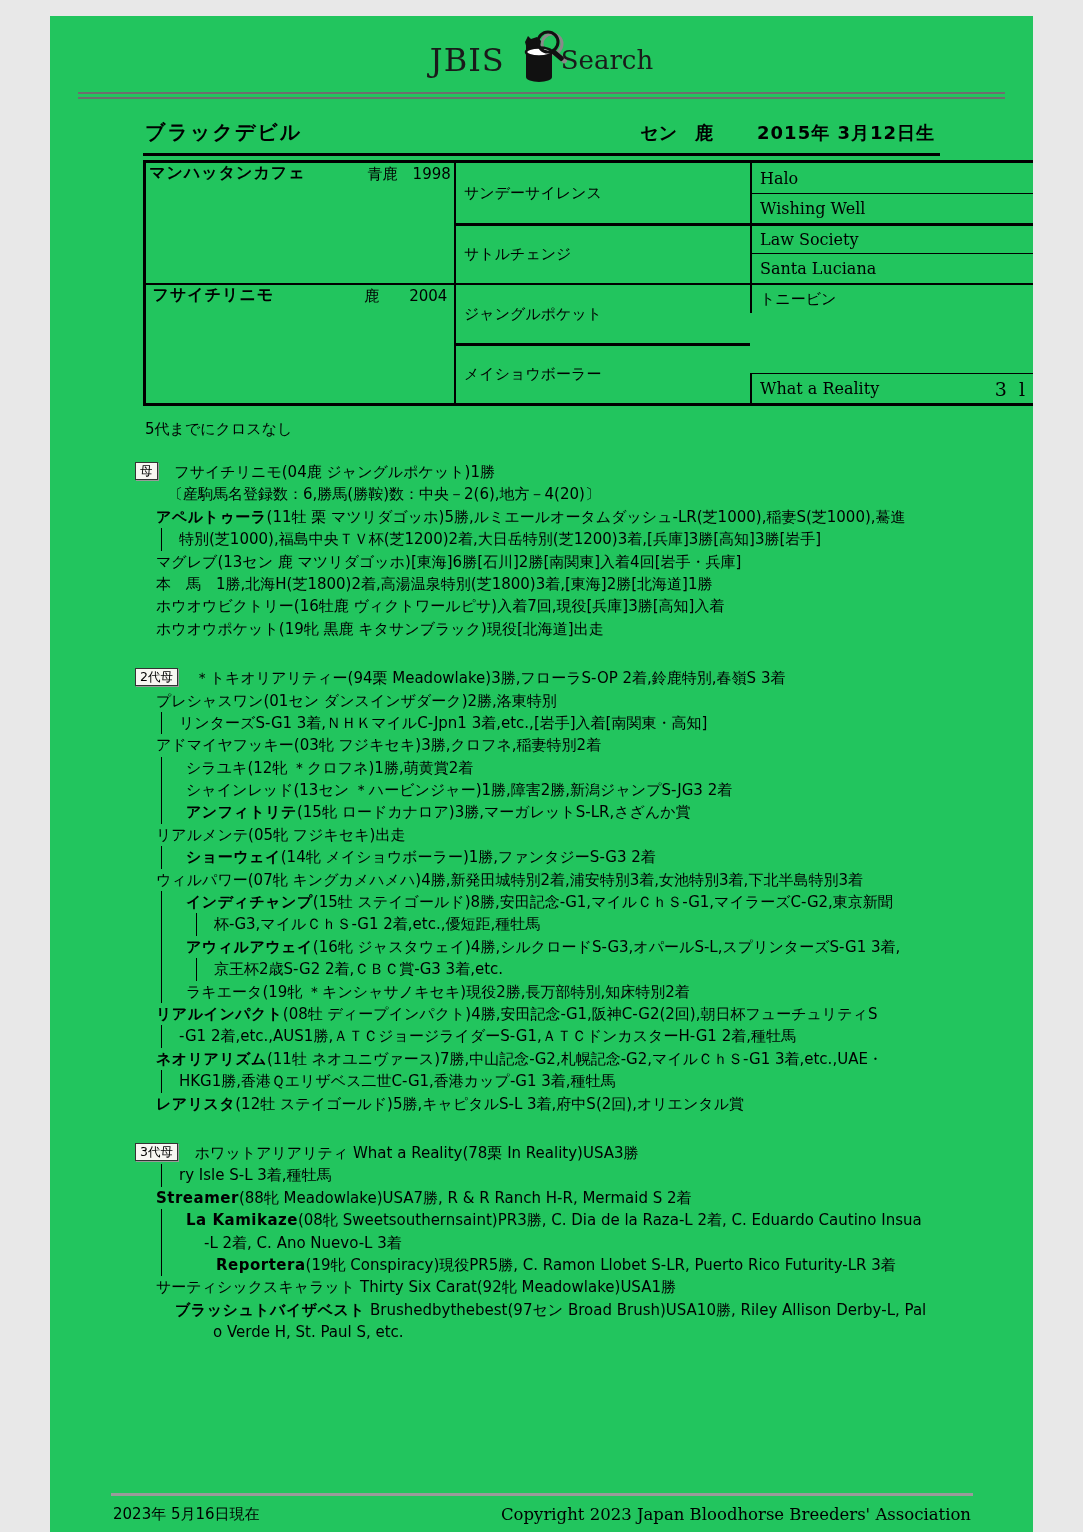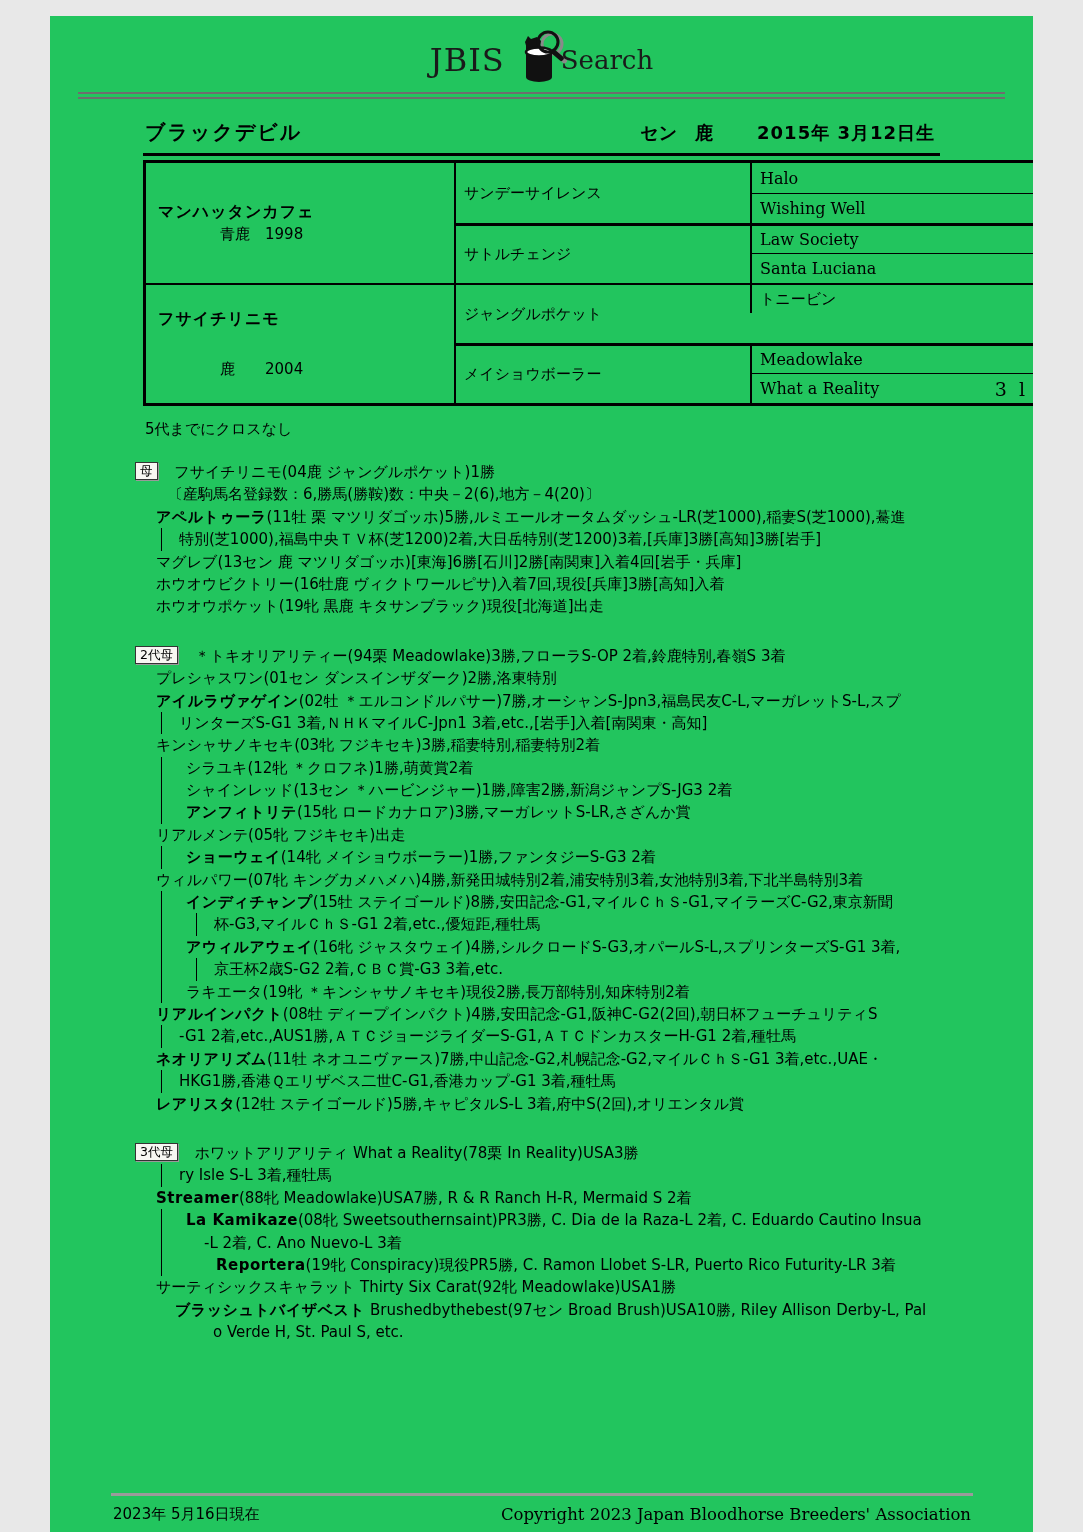--- a/index.html
+++ b/index.html
@@ -25,21 +25,21 @@
   .title-rule { height:3px; background:#000; margin:7px 93px 0; }
 
   
   .ptable {
     margin:4px 0 0 93px; width:896px; box-sizing:border-box;
     display:grid; grid-template-columns:308px 296px 286px;
     grid-template-rows:repeat(8, 30px);
     border:3px solid #000; font-size:15px;
   }
   .cell { display:flex; align-items:center; padding-left:8px; box-sizing:border-box; white-space:nowrap; overflow:hidden; }
-  .parent { flex-direction:column; align-items:flex-start; justify-content:center; padding-left:12px; }
+  .parent { flex-direction:row; align-items:flex-start; justify-content:center; padding-left:0; }
   .pname  { font-weight:700; font-size:16px; letter-spacing:1px; }
   .pdetail{ padding-left:62px; margin-top:2px; font-size:15px; }
   .b-l2 { border-left:2px solid #000; }
   .bt1  { border-top:1px solid #000; }
   .bt2  { border-top:2px solid #000; }
   .bt3  { border-top:3px solid #000; }
   .latin { font-family:"DejaVu Serif", serif; font-size:16px; }
   .famno { margin-left:auto; margin-right:8px; font-family:"DejaVu Serif", serif; font-size:19px; letter-spacing:3px; }
   .c-sire{ grid-column:1; grid-row:1/5; }
   .c-dam { grid-column:1; grid-row:5/9;gap:28px; }
@@ -128,55 +128,54 @@
     </div>
     <div class="cell c-ss b-l2">サンデーサイレンス</div>
     <div class="cell c-sd b-l2 bt3">サトルチェンジ</div>
     <div class="cell c-ds b-l2 bt2">ジャングルポケット</div>
     <div class="cell c-dd b-l2 bt3">メイショウボーラー</div>
     <div class="cell r1 b-l2 latin">Halo</div>
     <div class="cell r3 b-l2 bt3 latin">Law Society</div>
     <div class="cell r2 b-l2 bt1 latin">Wishing Well</div>
     <div class="cell r4 b-l2 bt1 latin">Santa Luciana</div>
     <div class="cell r5 b-l2 bt2">トニービン</div>
-    <div class="cell r7 b-l2 bt3 latin">Meadowlake</div>
     <div class="cell r8 b-l2 bt1 latin">
       <span>What a Reality</span>
       <span class="famno">3 l</span>
     </div>
   </div>
 
   <div class="note">5代までにクロスなし</div>
 
   <div class="sec sec-m">
     <div class="ln shead">
       <span class="labelbox">母</span>
       <span>フサイチリニモ(04鹿 ジャングルポケット)1勝</span>
     </div>
     <div class="ln sub">〔産駒馬名登録数：6,勝馬(勝鞍)数：中央－2(6),地方－4(20)〕</div>
     <div class="ln ind1"><span class="bname">アペルトゥーラ</span><span>(11牡 栗 マツリダゴッホ)5勝,ルミエールオータムダッシュ-LR(芝1000),稲妻S(芝1000),驀進</span></div>
     <div class="br">
       <div class="ln wr1">特別(芝1000),福島中央ＴＶ杯(芝1200)2着,大日岳特別(芝1200)3着,[兵庫]3勝[高知]3勝[岩手]</div>
     </div>
     <div class="ln ind1">マグレブ(13セン 鹿 マツリダゴッホ)[東海]6勝[石川]2勝[南関東]入着4回[岩手・兵庫]</div>
+    <div class="ln ind1">本　馬　1勝,北海H(芝1800)2着,高湯温泉特別(芝1800)3着,[東海]2勝[北海道]1勝</div>
     <div class="ln ind1">ホウオウビクトリー(16牡鹿 ヴィクトワールピサ)入着7回,現役[兵庫]3勝[高知]入着</div>
     <div class="ln ind1">ホウオウポケット(19牝 黒鹿 キタサンブラック)現役[北海道]出走</div>
   </div>
 
   <div class="sec sec-2">
     <div class="ln shead">
       <span class="labelbox">2代母</span>
       <span>＊トキオリアリティー(94栗 Meadowlake)3勝,フローラS-OP 2着,鈴鹿特別,春嶺S 3着</span>
     </div>
     <div class="ln ind1">プレシャスワン(01セン ダンスインザダーク)2勝,洛東特別</div>
-    <div class="ln ind1"><span class="bname">アイルラヴァゲイン</span><span>(02牡 ＊エルコンドルパサー)7勝,オーシャンS-Jpn3,福島民友C-L,マーガレットS-L,スプ</span></div>
     <div class="br">
       <div class="ln wr1">リンターズS-G1 3着,ＮＨＫマイルC-Jpn1 3着,etc.,[岩手]入着[南関東・高知]</div>
     </div>
-    <div class="ln ind1">キンシャサノキセキ(03牝 フジキセキ)3勝,稲妻特別,稲妻特別2着</div>
+    <div class="ln ind1">アドマイヤフッキー(03牝 フジキセキ)3勝,クロフネ,稲妻特別2着</div>
     <div class="br">
       <div class="ln ind2">シラユキ(12牝 ＊クロフネ)1勝,萌黄賞2着</div>
       <div class="ln ind2">シャインレッド(13セン ＊ハービンジャー)1勝,障害2勝,新潟ジャンプS-JG3 2着</div>
       <div class="ln ind2"><span class="bname">アンフィトリテ</span><span>(15牝 ロードカナロア)3勝,マーガレットS-LR,さざんか賞</span></div>
     </div>
     <div class="ln ind1">リアルメンテ(05牝 フジキセキ)出走</div>
     <div class="br">
       <div class="ln ind2"><span class="bname">ショーウェイ</span><span>(14牝 メイショウボーラー)1勝,ファンタジーS-G3 2着</span></div>
     </div>
     <div class="ln ind1">ウィルパワー(07牝 キングカメハメハ)4勝,新発田城特別2着,浦安特別3着,女池特別3着,下北半島特別3着</div>

